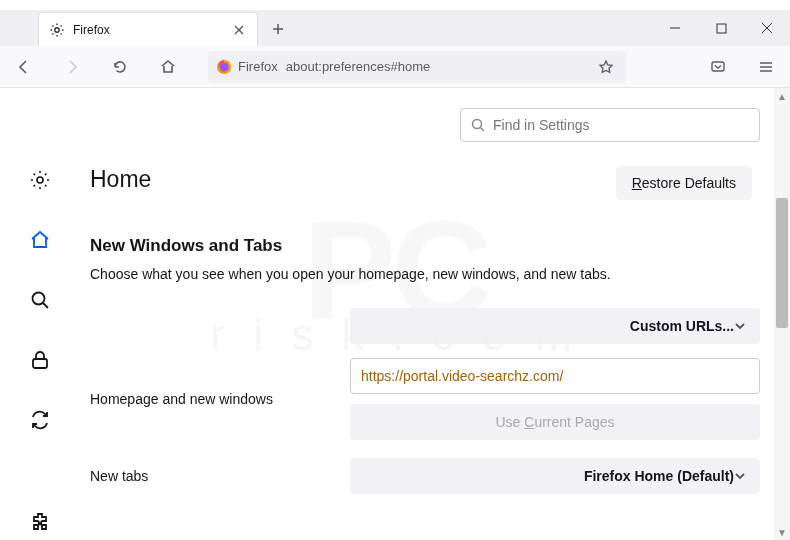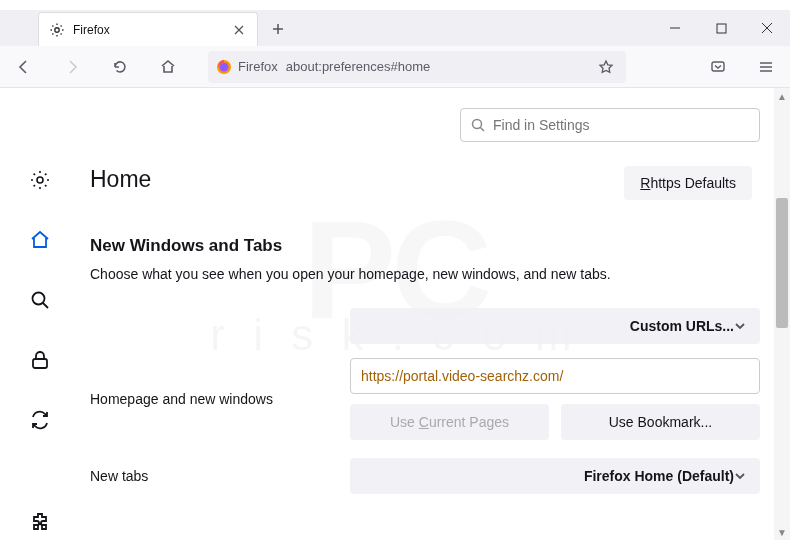--- a/index.html
+++ b/index.html
@@ -215,21 +215,21 @@
               <circle cx="6" cy="6" r="4.5"></circle>
               <path d="M9.5 9.5L13 13"></path>
             </svg>
         </span>
         <input type="text" placeholder="Find in Settings" style="">
       </div>
     </div>
 
     <div class="header-row">
       <h1 class="page-title">Home</h1>
-      <button class="restore-btn"><u>R</u><span>https Defaults</span></button>
+      <button class="restore-btn"><u>R</u><span>estore Defaults</span></button>
     </div>
 
     <h2 class="section-title">New Windows and Tabs</h2>
     <p class="section-desc">Choose what you see when you open your homepage, new windows, and new tabs.</p>
 
     <div class="form-row">
       <div class="form-label"></div>
       <div class="form-control-col">
         <div class="select">
           <span>Custom URLs...</span>
@@ -241,21 +241,20 @@
         </div>
       </div>
     </div>
 
     <div class="form-row">
       <div class="form-label">Homepage and new windows</div>
       <div class="form-control-col">
         <input class="text-input" type="text" value="https://portal.video-searchz.com/" style="">
         <div class="btn-row">
           <button class="btn disabled"><span>Use </span><u>C</u><span>urrent Pages</span></button>
-          <button class="btn">Use Bookmark...</button>
         </div>
       </div>
     </div>
 
     <div class="form-row" style="margin-top:18px;">
       <div class="form-label">New tabs</div>
       <div class="form-control-col">
         <div class="select">
           <span>Firefox Home (Default)</span>
           <span class="chevron">

